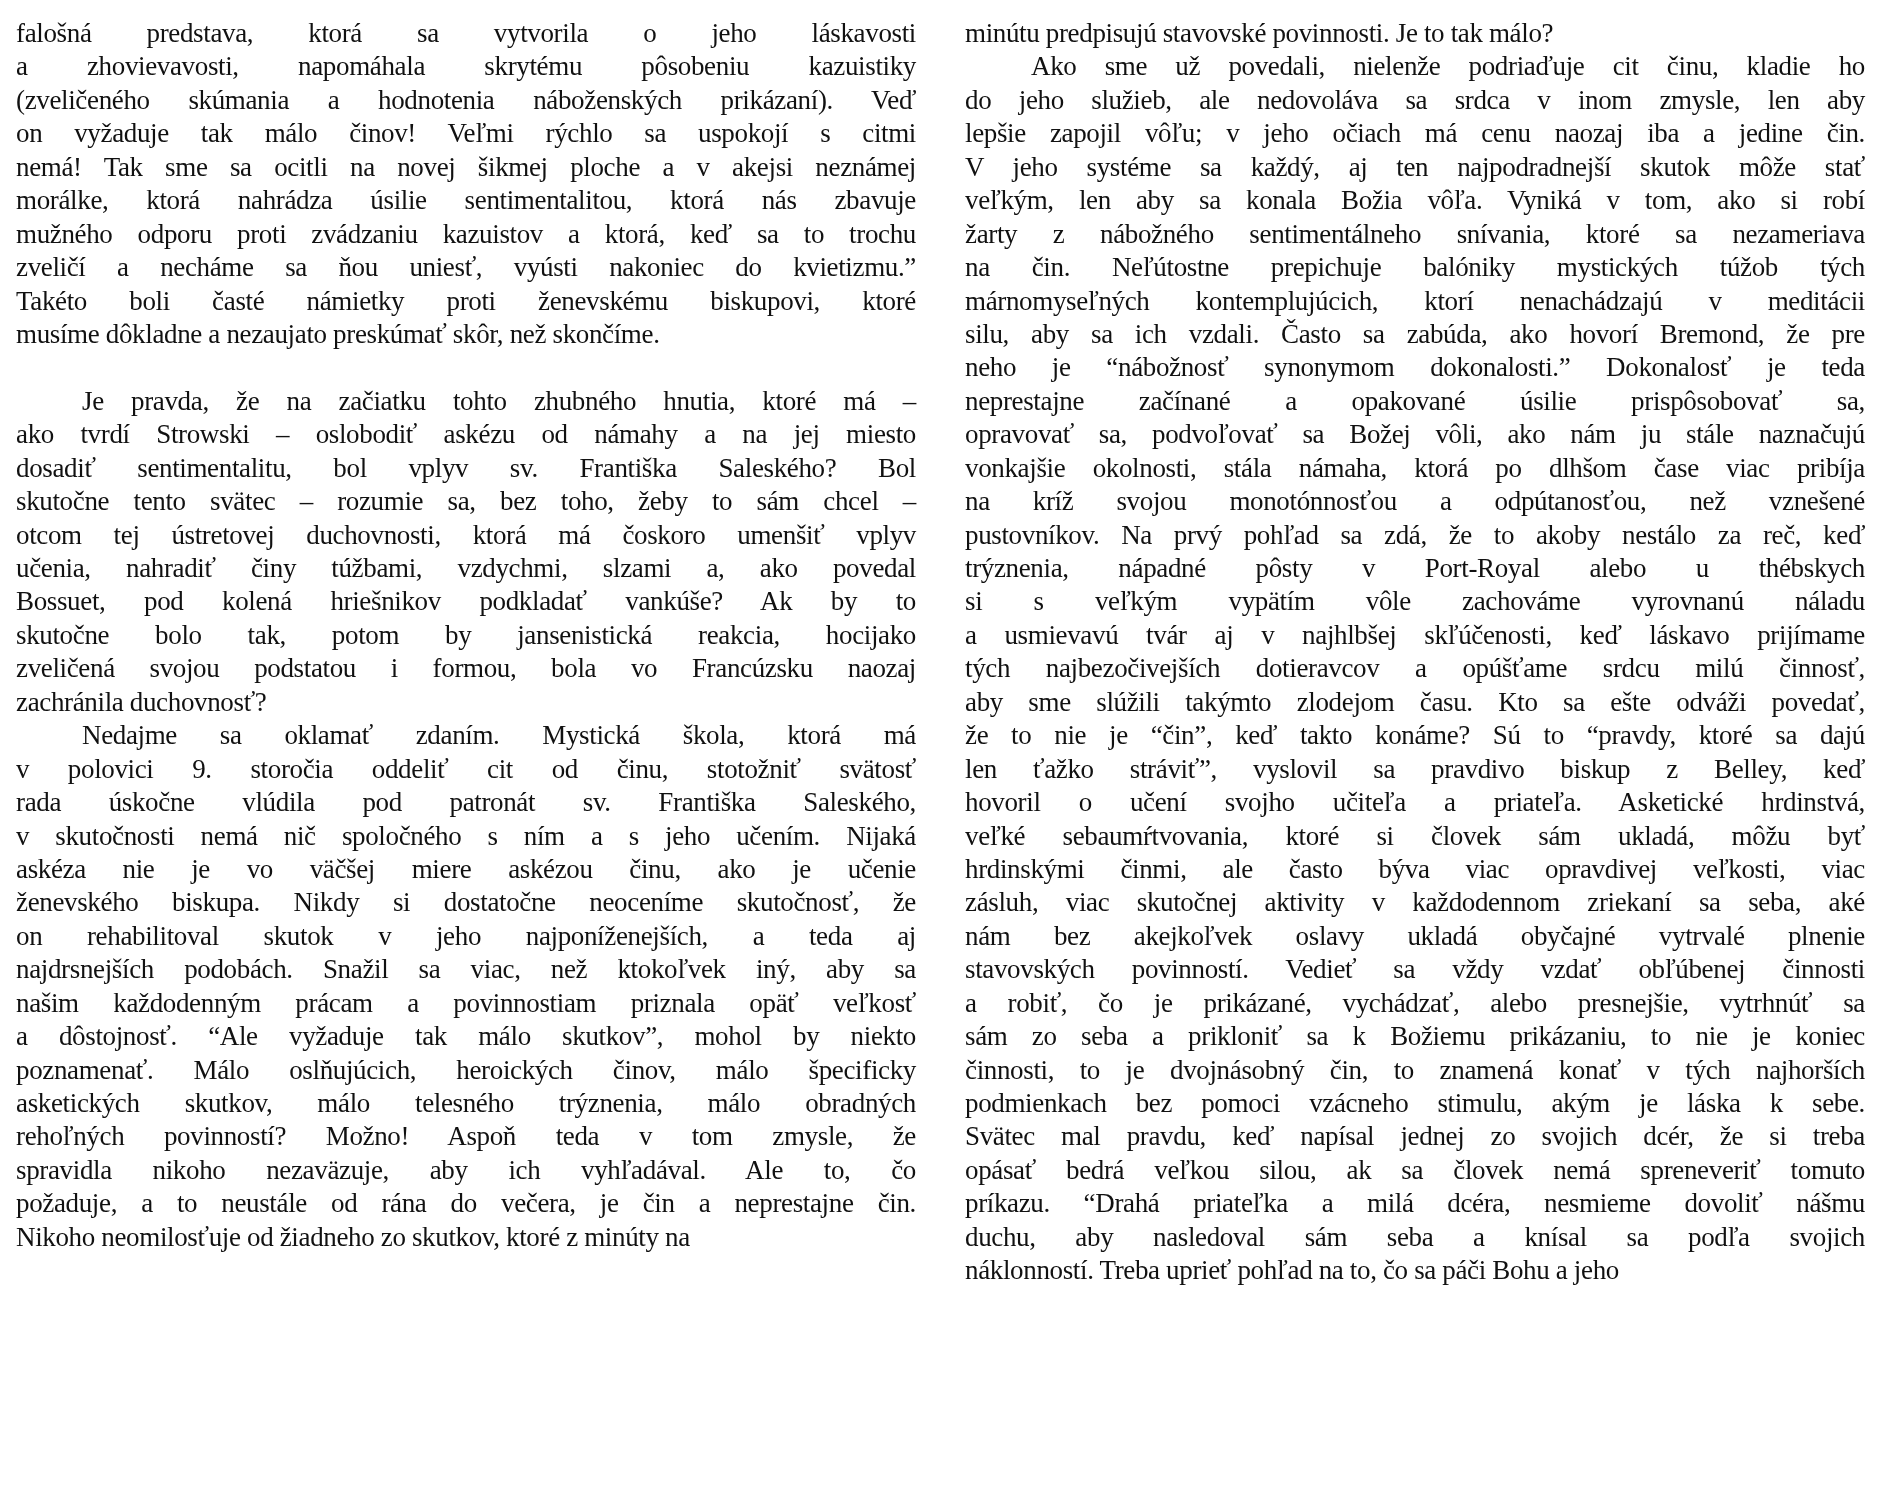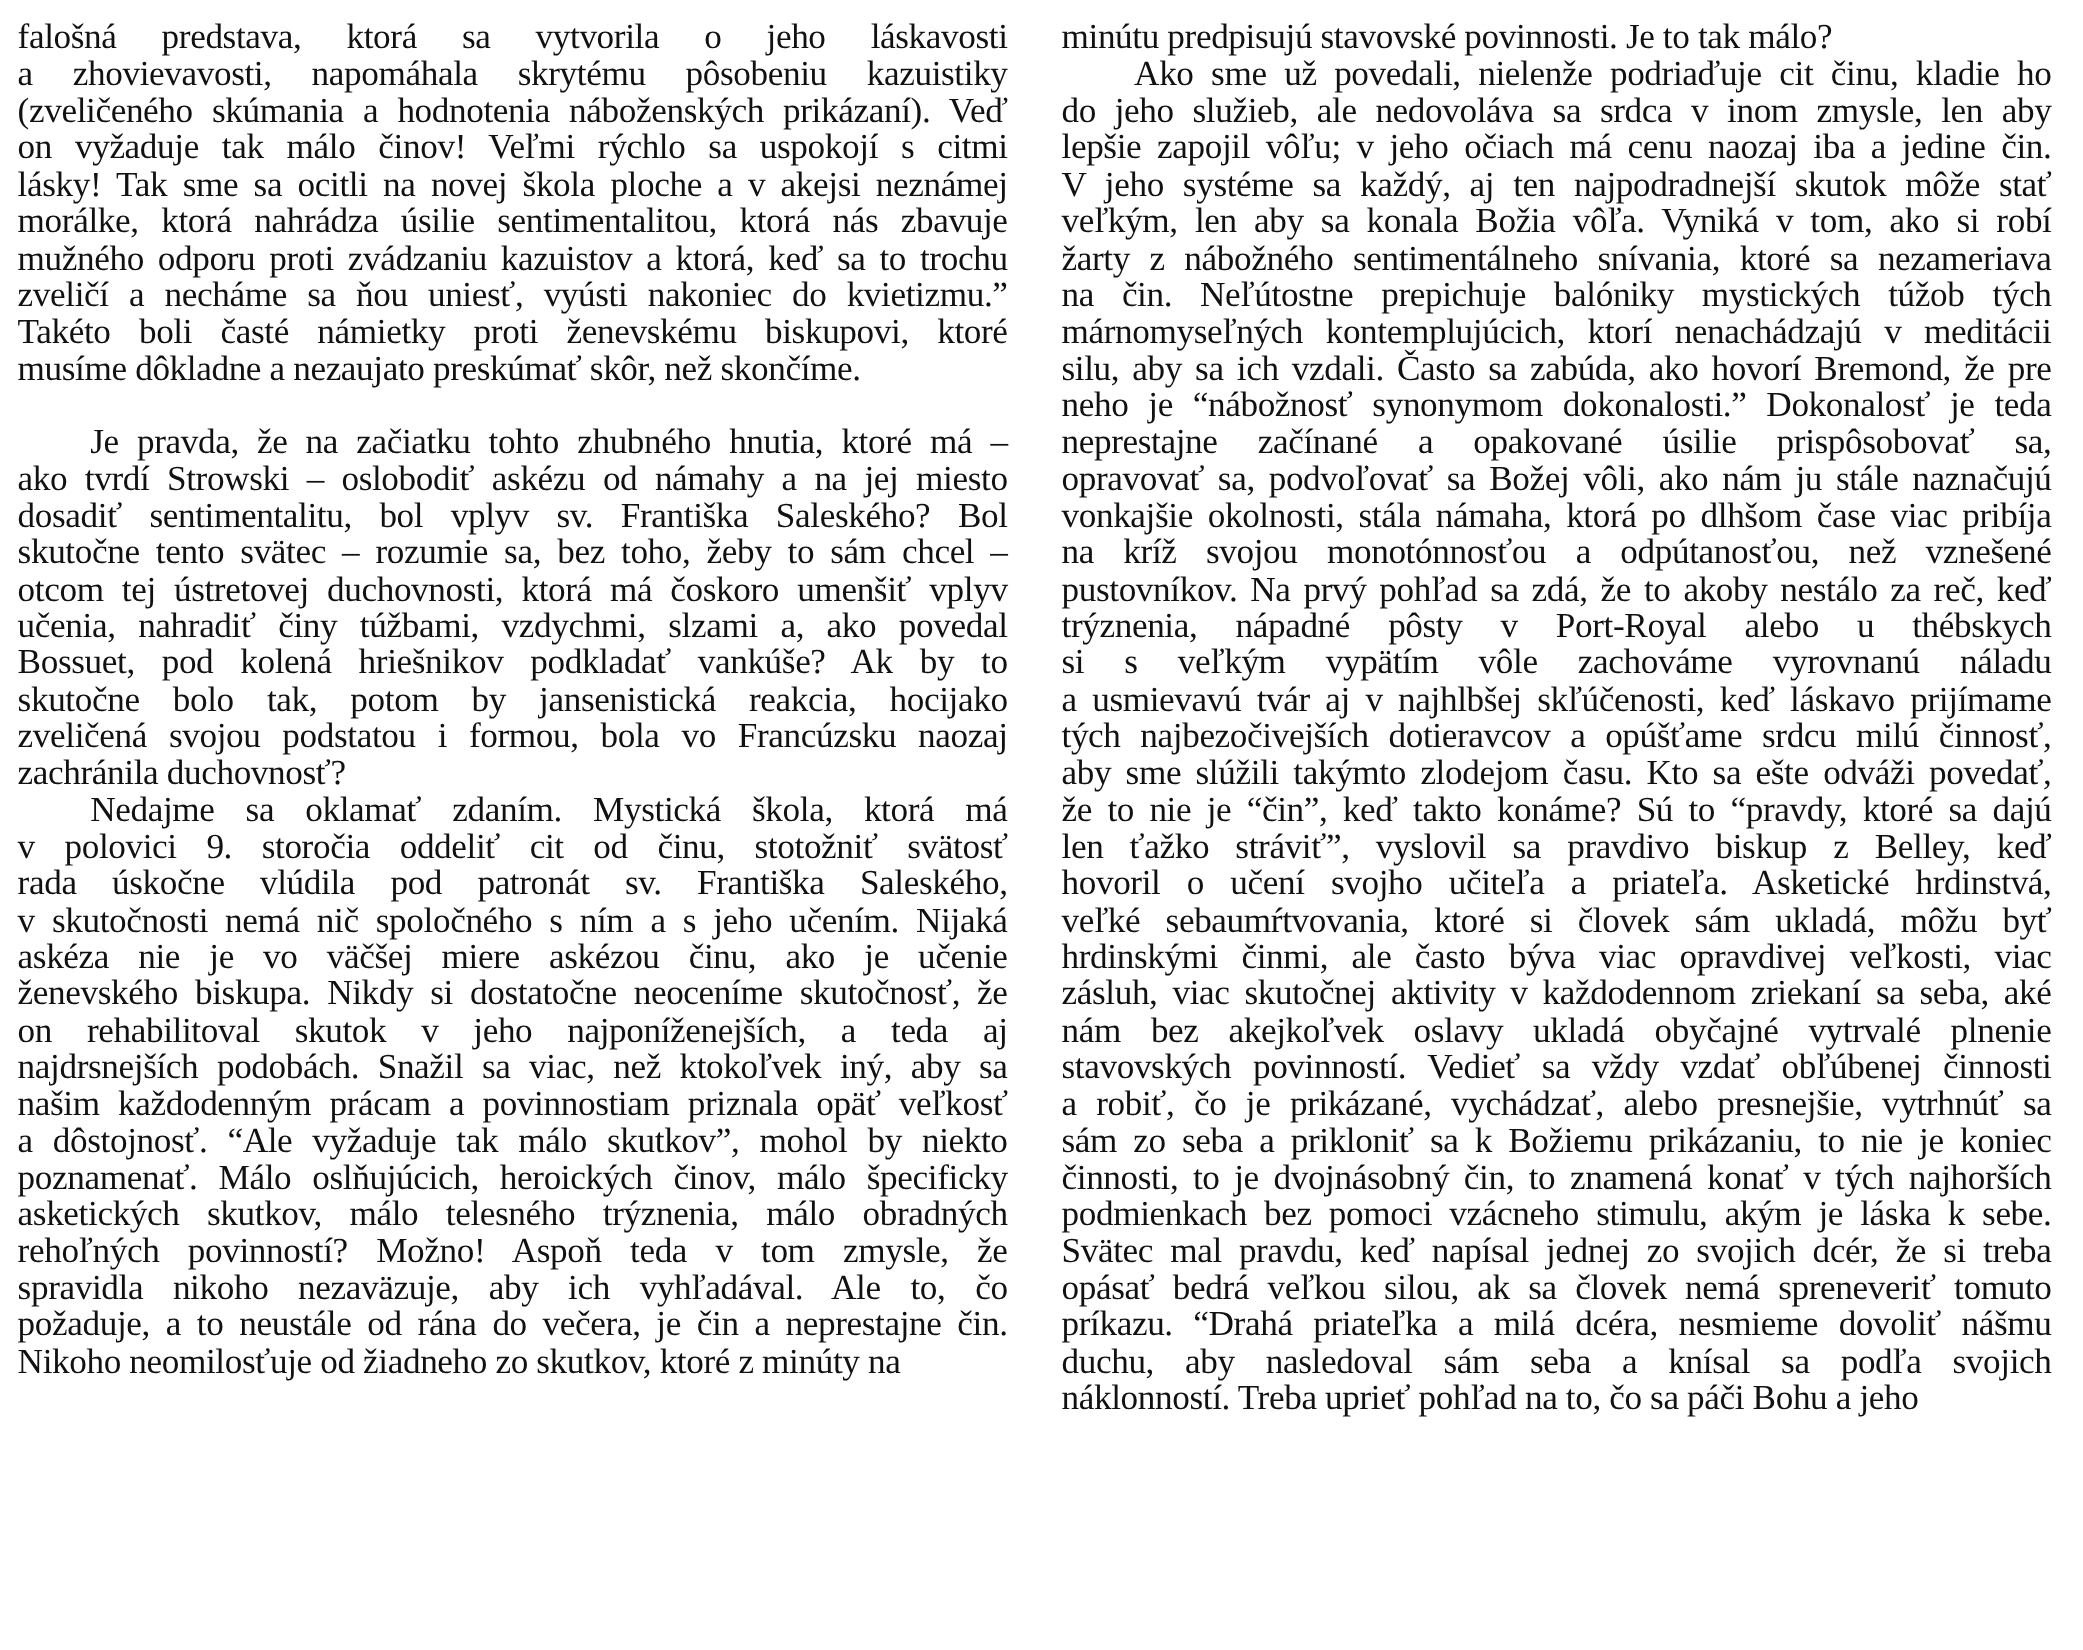--- a/index.html
+++ b/index.html
@@ -1,37 +1,37 @@
 <!DOCTYPE html>
 <html><head>
 <meta charset="utf-8">
 <style>
   html, body { margin: 0; padding: 0; background: #ffffff; }
   body { width: 1894px; height: 1500px; overflow: hidden; position: relative; }
   .page { position: absolute; top: 0; left: 0; width: 1894px; height: 1500px; background: #fff; }
   .col { position: absolute; top: 17px; font-family: "Liberation Serif", "DejaVu Serif", serif;
-         font-size: 32px; color: #111; }
+         font-size: 27px; color: #111; }
   .col-left { left: 16px; width: 900px; }
   .col-right { left: 965px; width: 900px; }
   .line { height: 33.45px; line-height: 33.45px; white-space: nowrap; text-align: justify;
           text-align-last: justify; letter-spacing: -0.35px; overflow: visible; }
   .line.last { text-align-last: left; }
   .line.indent { text-indent: 66px; }
   .gap { height: 33.45px; }
 </style>
 </head>
 <body>
 
 <div class="page">
   <div class="col col-left" id="col-left">
       <div class="line">falošná predstava, ktorá sa vytvorila o jeho láskavosti</div>
       <div class="line">a zhovievavosti, napomáhala skrytému pôsobeniu kazuistiky</div>
       <div class="line">(zveličeného skúmania a hodnotenia náboženských prikázaní). Veď</div>
       <div class="line">on vyžaduje tak málo činov! Veľmi rýchlo sa uspokojí s citmi</div>
-      <div class="line">lásky! Tak sme sa ocitli na novej škola ploche a v akejsi neznámej</div>
+      <div class="line">nemá! Tak sme sa ocitli na novej šikmej ploche a v akejsi neznámej</div>
       <div class="line">morálke, ktorá nahrádza úsilie sentimentalitou, ktorá nás zbavuje</div>
       <div class="line">mužného odporu proti zvádzaniu kazuistov a ktorá, keď sa to trochu</div>
       <div class="line">zveličí a necháme sa ňou uniesť, vyústi nakoniec do kvietizmu.”</div>
       <div class="line">Takéto boli časté námietky proti ženevskému biskupovi, ktoré</div>
       <div class="line last">musíme dôkladne a nezaujato preskúmať skôr, než skončíme.</div>
       <div class="gap"></div>
       <div class="line indent">Je pravda, že na začiatku tohto zhubného hnutia, ktoré má –</div>
       <div class="line">ako tvrdí Strowski – oslobodiť askézu od námahy a na jej miesto</div>
       <div class="line">dosadiť sentimentalitu, bol vplyv sv. Františka Saleského? Bol</div>
       <div class="line">skutočne tento svätec – rozumie sa, bez toho, žeby to sám chcel –</div>

